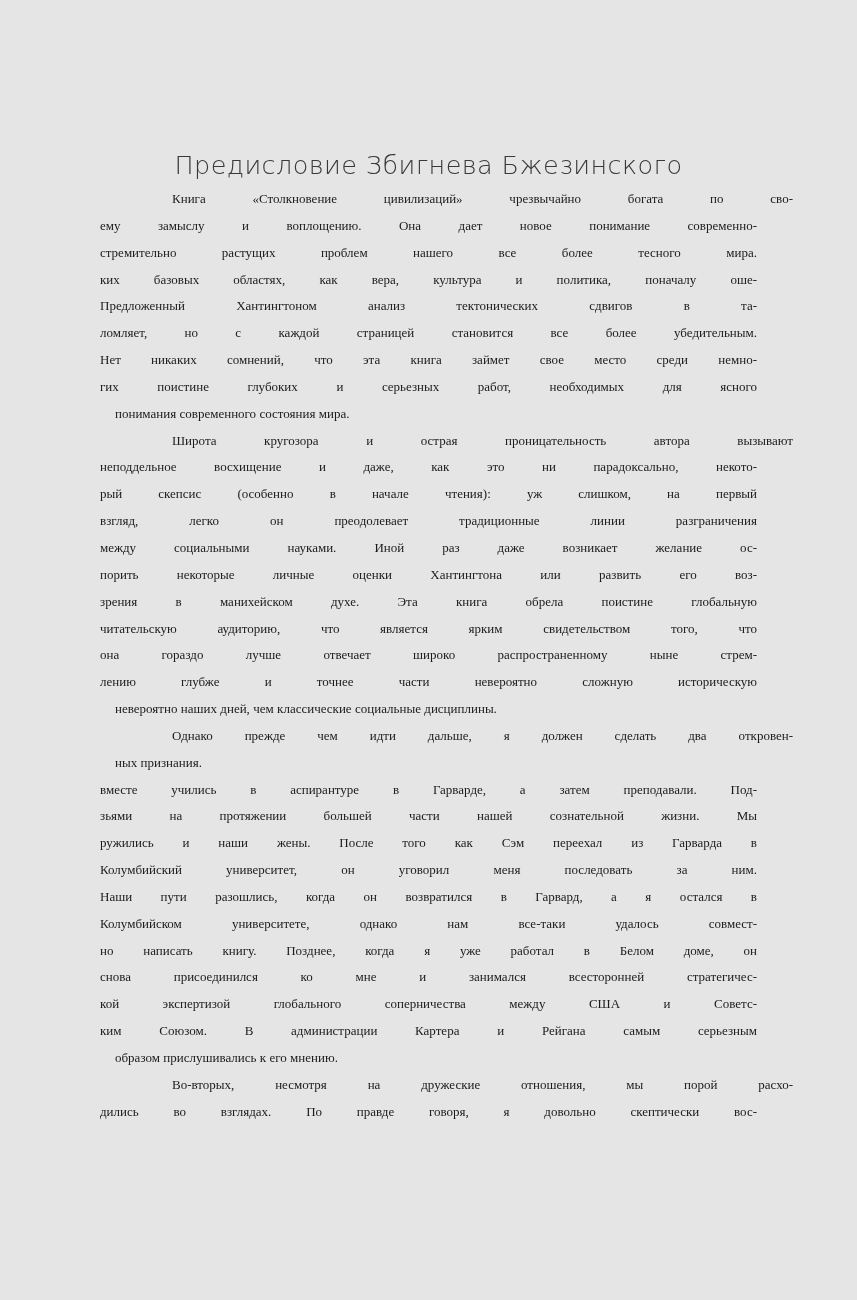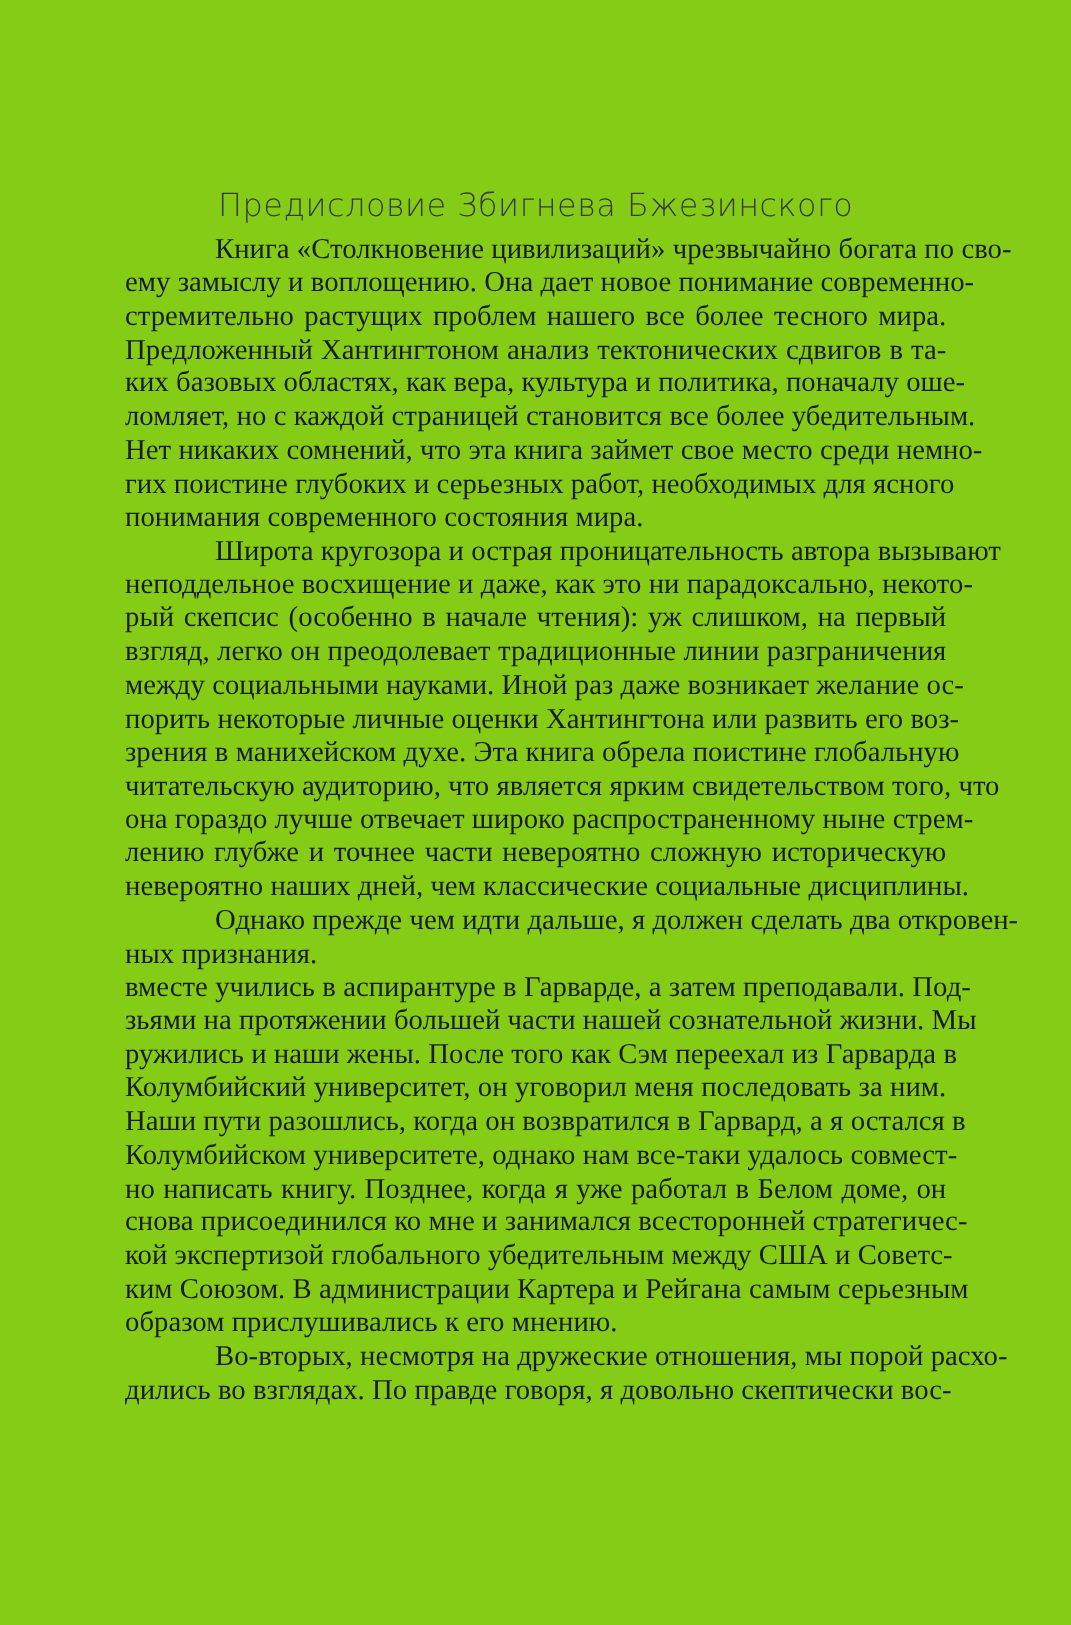--- a/index.html
+++ b/index.html
@@ -11,21 +11,21 @@
     height: 1300px;
     background: #ffffff;
     font-family: "Liberation Serif", "DejaVu Serif", serif;
     overflow: hidden;
   }
 
   .page {
     position: relative;
     width: 857px;
     height: 1300px;
-    background: #84cc16;
+    background: #e5e5e5;
     box-sizing: border-box;
   }
 
   .page-title {
     position: absolute;
     left: 100px;
     top: 133px;
     width: 657px;
     text-align: center;
     font-family: "DejaVu Sans", "Liberation Sans", sans-serif;
@@ -41,41 +41,42 @@
     left: 100px;
     top: 186px;
     width: 657px;
   }
 
   .para {
     margin: 0;
     padding: 0;
     text-align: justify;
     text-justify: inter-word;
-    font-size: 23px;
+    font-size: 13px;
     line-height: 26.85px;
     color: #1b1b1d;
     text-indent: 36px;
     hyphens: manual;
     word-spacing: 0.1px;
   }
 
   
   .line {
     display: block;
     text-align: justify;
     text-align-last: justify;
     text-indent: 0;
     white-space: nowrap;
   }
   .line.first {
     text-indent: 36px;
   }
   .line.last {
     text-align-last: left;
+    margin-left: 15px;
   }
   .line > .stretch {
     display: inline-block;
     width: 100%;
     text-align: justify;
     text-align-last: justify;
   }
 </style>
 </head>
 <body>
@@ -83,22 +84,22 @@
 <div class="page">
 
   <h1 class="page-title">Предисловие Збигнева Бжезинского</h1>
 
   <div class="body-column">
 
     <p class="para">
       <span class="line first"><span class="stretch">Книга «Столкновение цивилизаций» чрезвычайно богата по сво-</span></span>
       <span class="line"><span class="stretch">ему замыслу и воплощению. Она дает новое понимание современно-</span></span>
       <span class="line"><span class="stretch">стремительно растущих проблем нашего все более тесного мира.</span></span>
+      <span class="line"><span class="stretch">ких базовых областях, как вера, культура и политика, поначалу оше-</span></span>
       <span class="line"><span class="stretch">Предложенный Хантингтоном анализ тектонических сдвигов в та-</span></span>
-      <span class="line"><span class="stretch">ких базовых областях, как вера, культура и политика, поначалу оше-</span></span>
       <span class="line"><span class="stretch">ломляет, но с каждой страницей становится все более убедительным.</span></span>
       <span class="line"><span class="stretch">Нет никаких сомнений, что эта книга займет свое место среди немно-</span></span>
       <span class="line"><span class="stretch">гих поистине глубоких и серьезных работ, необходимых для ясного</span></span>
       <span class="line last">понимания современного состояния мира.</span>
     </p>
 
     <p class="para">
       <span class="line first"><span class="stretch">Широта кругозора и острая проницательность автора вызывают</span></span>
       <span class="line"><span class="stretch">неподдельное восхищение и даже, как это ни парадоксально, некото-</span></span>
       <span class="line"><span class="stretch">рый скепсис (особенно в начале чтения): уж слишком, на первый</span></span>
@@ -119,21 +120,21 @@
 
     <p class="para">
       <span class="line"><span class="stretch">вместе учились в аспирантуре в Гарварде, а затем преподавали. Под-</span></span>
       <span class="line"><span class="stretch">зьями на протяжении большей части нашей сознательной жизни. Мы</span></span>
       <span class="line"><span class="stretch">ружились и наши жены. После того как Сэм переехал из Гарварда в</span></span>
       <span class="line"><span class="stretch">Колумбийский университет, он уговорил меня последовать за ним.</span></span>
       <span class="line"><span class="stretch">Наши пути разошлись, когда он возвратился в Гарвард, а я остался в</span></span>
       <span class="line"><span class="stretch">Колумбийском университете, однако нам все-таки удалось совмест-</span></span>
       <span class="line"><span class="stretch">но написать книгу. Позднее, когда я уже работал в Белом доме, он</span></span>
       <span class="line"><span class="stretch">снова присоединился ко мне и занимался всесторонней стратегичес-</span></span>
-      <span class="line"><span class="stretch">кой экспертизой глобального убедительным между США и Советс-</span></span>
+      <span class="line"><span class="stretch">кой экспертизой глобального соперничества между США и Советс-</span></span>
       <span class="line"><span class="stretch">ким Союзом. В администрации Картера и Рейгана самым серьезным</span></span>
       <span class="line last">образом прислушивались к его мнению.</span>
     </p>
 
     <p class="para">
       <span class="line first"><span class="stretch">Во-вторых, несмотря на дружеские отношения, мы порой расхо-</span></span>
       <span class="line"><span class="stretch">дились во взглядах. По правде говоря, я довольно скептически вос-</span></span>
     </p>
 
   </div>

